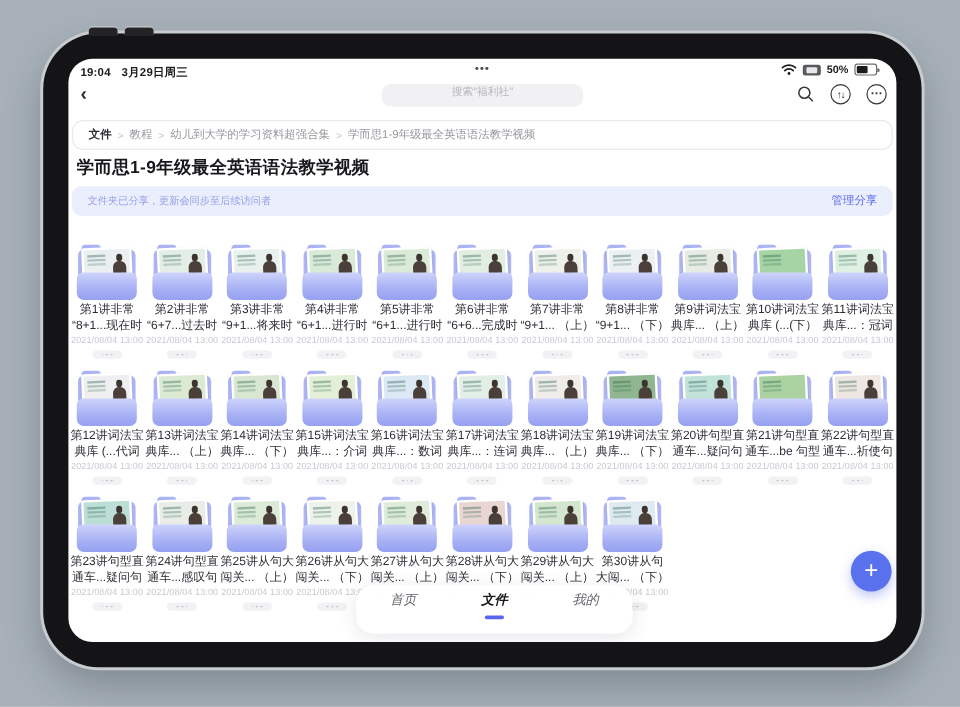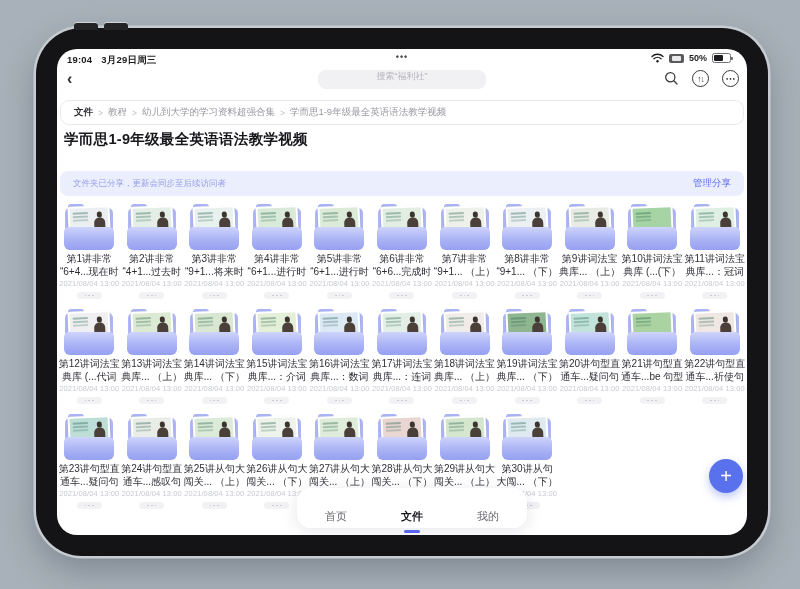--- a/index.html
+++ b/index.html
@@ -61,21 +61,20 @@
   }
   .crumb-root { color:#2e2e34; font-weight:bold; }
   .crumb-sep { margin:0 5px; color:#c0c0c6; font-size:8.5px; }
   
   .page-title { position:absolute; left:7px; top:81px; font-size:14.5px; font-weight:bold; color:#17171c; letter-spacing:.3px; }
   .share-banner {
     position:absolute; left:3px; right:3px; top:106px; height:25px;
     background:#ebeefc; border-radius:8px;
     display:flex; align-items:center; justify-content:space-between;
     padding:0 13px;
-    margin-top:16px;
   }
   .share-msg { font-size:8.5px; color:#98a1e8; }
   .share-action { font-size:9.5px; color:#5a6bf0; cursor:pointer; }
   
   .grid {
     position:absolute; left:1px; right:1px; top:152px;
     display:grid; grid-template-columns:repeat(11,1fr); grid-auto-rows:105px;
   }
   .cell { display:flex; flex-direction:column; align-items:center; padding-top:3px; }
   .folder { position:relative; width:54px; height:46px; flex:none; }
@@ -96,22 +95,22 @@
     color:#2e2e36; text-align:center; white-space:nowrap; }
   .f-date { margin-top:1px; font-size:7.5px; color:#c7c9d1; letter-spacing:.1px;text-align:center; }
   .f-more { margin-top:4px; width:25px; height:7px; background:#f2f2f5; border-radius:4px;
     display:flex; align-items:center; justify-content:center; gap:2px; cursor:pointer; }
   .f-more i { width:1.8px; height:1.8px; border-radius:50%; background:#c4c4cc; }
   
   .tabbar {
     position:absolute; left:240px; top:439px; width:230px; height:40px;
     background:rgba(255,255,255,.97); border-radius:14px;
     box-shadow:0 3px 16px rgba(50,50,80,.12);
-    display:flex; align-items:flex-end; justify-content:space-between;
-    padding:0 26px; z-index:6;
+    display:flex; align-items:flex-start; justify-content:space-between;
+    padding:0 26px; z-index:6;font-style:italic;
   }
   .tab { position:relative; font-size:11px; color:#64646c; cursor:pointer; padding:4px 2px; }
   .tab.active { color:#17171c; font-weight:bold; }
   .tab-underline { position:absolute; left:50%; transform:translateX(-50%); bottom:-5px;
     width:16px; height:3px; border-radius:2px; background:#5865f1; }
   
   .fab {
     position:absolute; left:652px; top:410px; width:34px; height:34px;
     border-radius:50%; background:#5a71ee; z-index:7; cursor:pointer;
     display:flex; align-items:center; justify-content:center;
@@ -192,21 +191,21 @@
       <div class="f-back"></div>
       <div class="f-thumb" style="background: rgb(236, 239, 241);">
         <span class="f-lines"></span>
         <span class="f-head"></span>
         <span class="f-body"></span>
       </div>
       <div class="f-front"></div>
     </div>
     <div class="f-name">
       <div>第1讲非常</div>
-      <div>“6+4...现在时</div>
+      <div>“8+1...现在时</div>
     </div>
     <div class="f-date">2021/08/04 13:00</div>
     <div class="f-more">
             <i></i>
             <i></i>
             <i></i>
           </div>
   </div>
 
   <div class="cell">
@@ -215,21 +214,21 @@
       <div class="f-back"></div>
       <div class="f-thumb" style="background: rgb(228, 237, 230);">
         <span class="f-lines"></span>
         <span class="f-head"></span>
         <span class="f-body"></span>
       </div>
       <div class="f-front"></div>
     </div>
     <div class="f-name">
       <div>第2讲非常</div>
-      <div>“4+1...过去时</div>
+      <div>“6+7...过去时</div>
     </div>
     <div class="f-date">2021/08/04 13:00</div>
     <div class="f-more">
             <i></i>
             <i></i>
             <i></i>
           </div>
   </div>
 
   <div class="cell">

